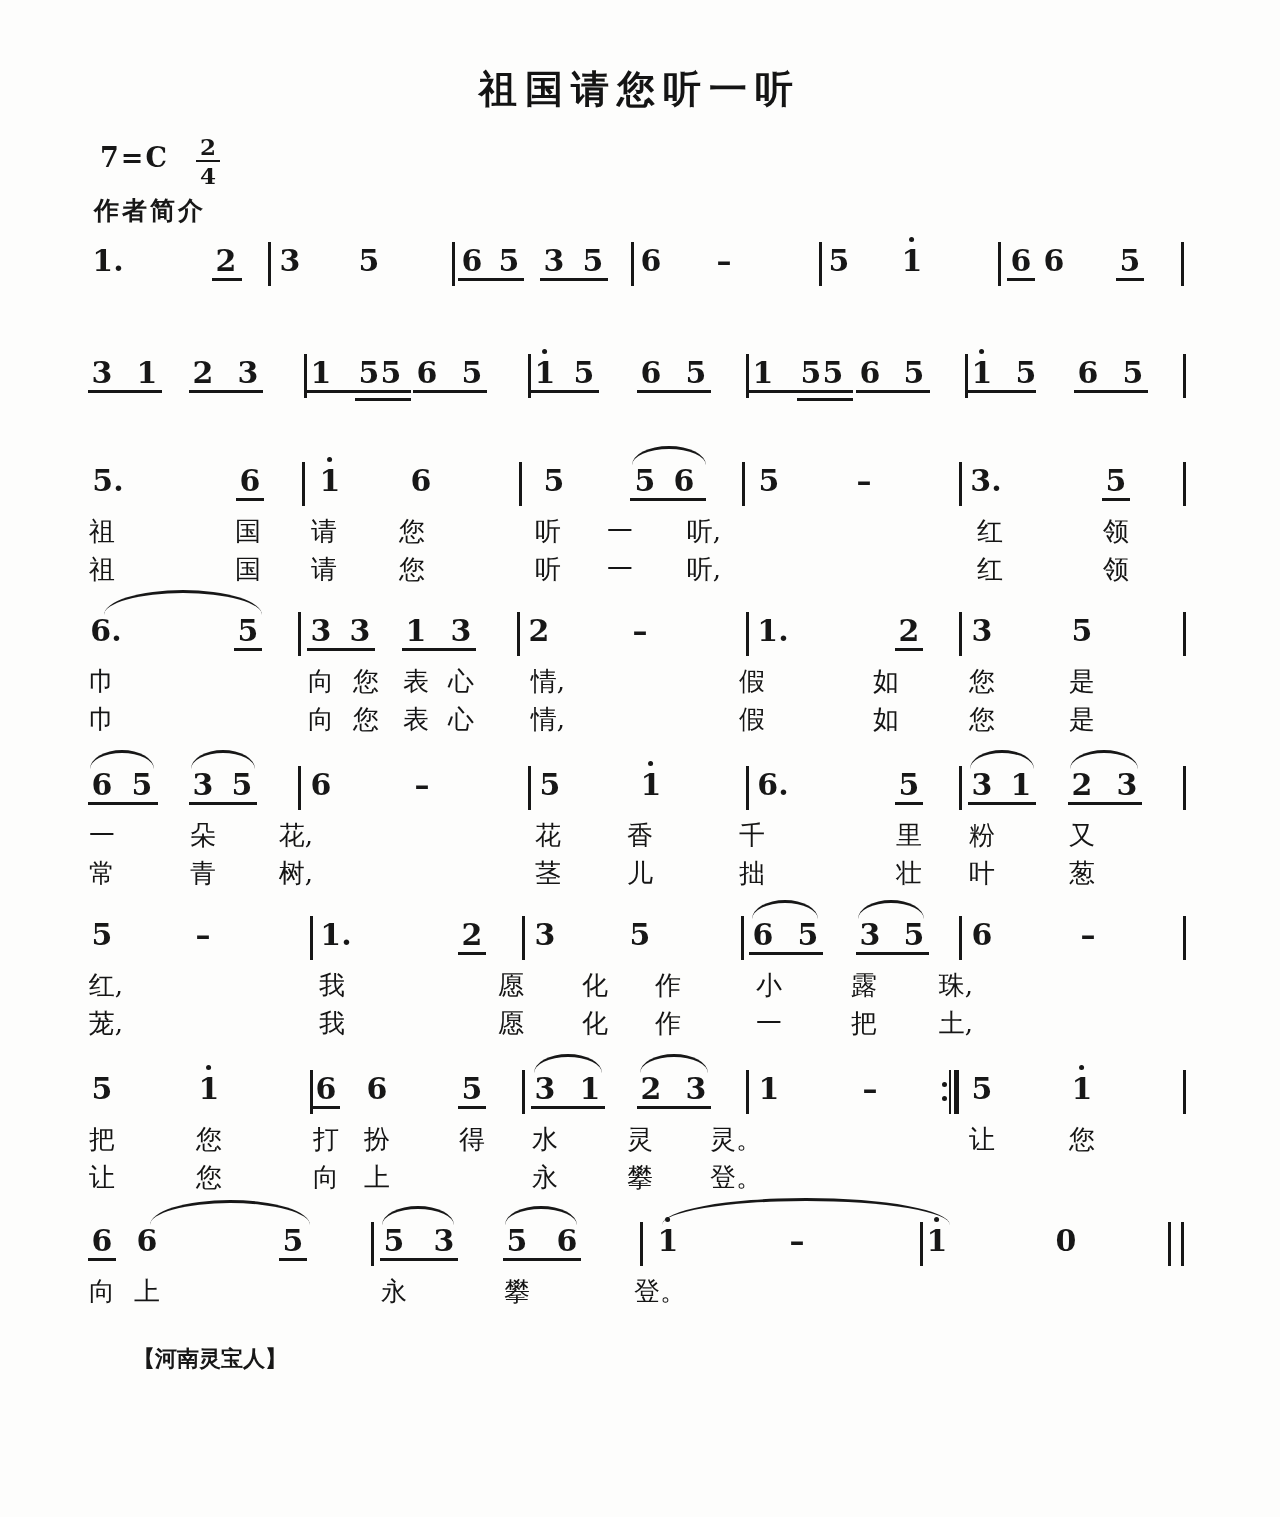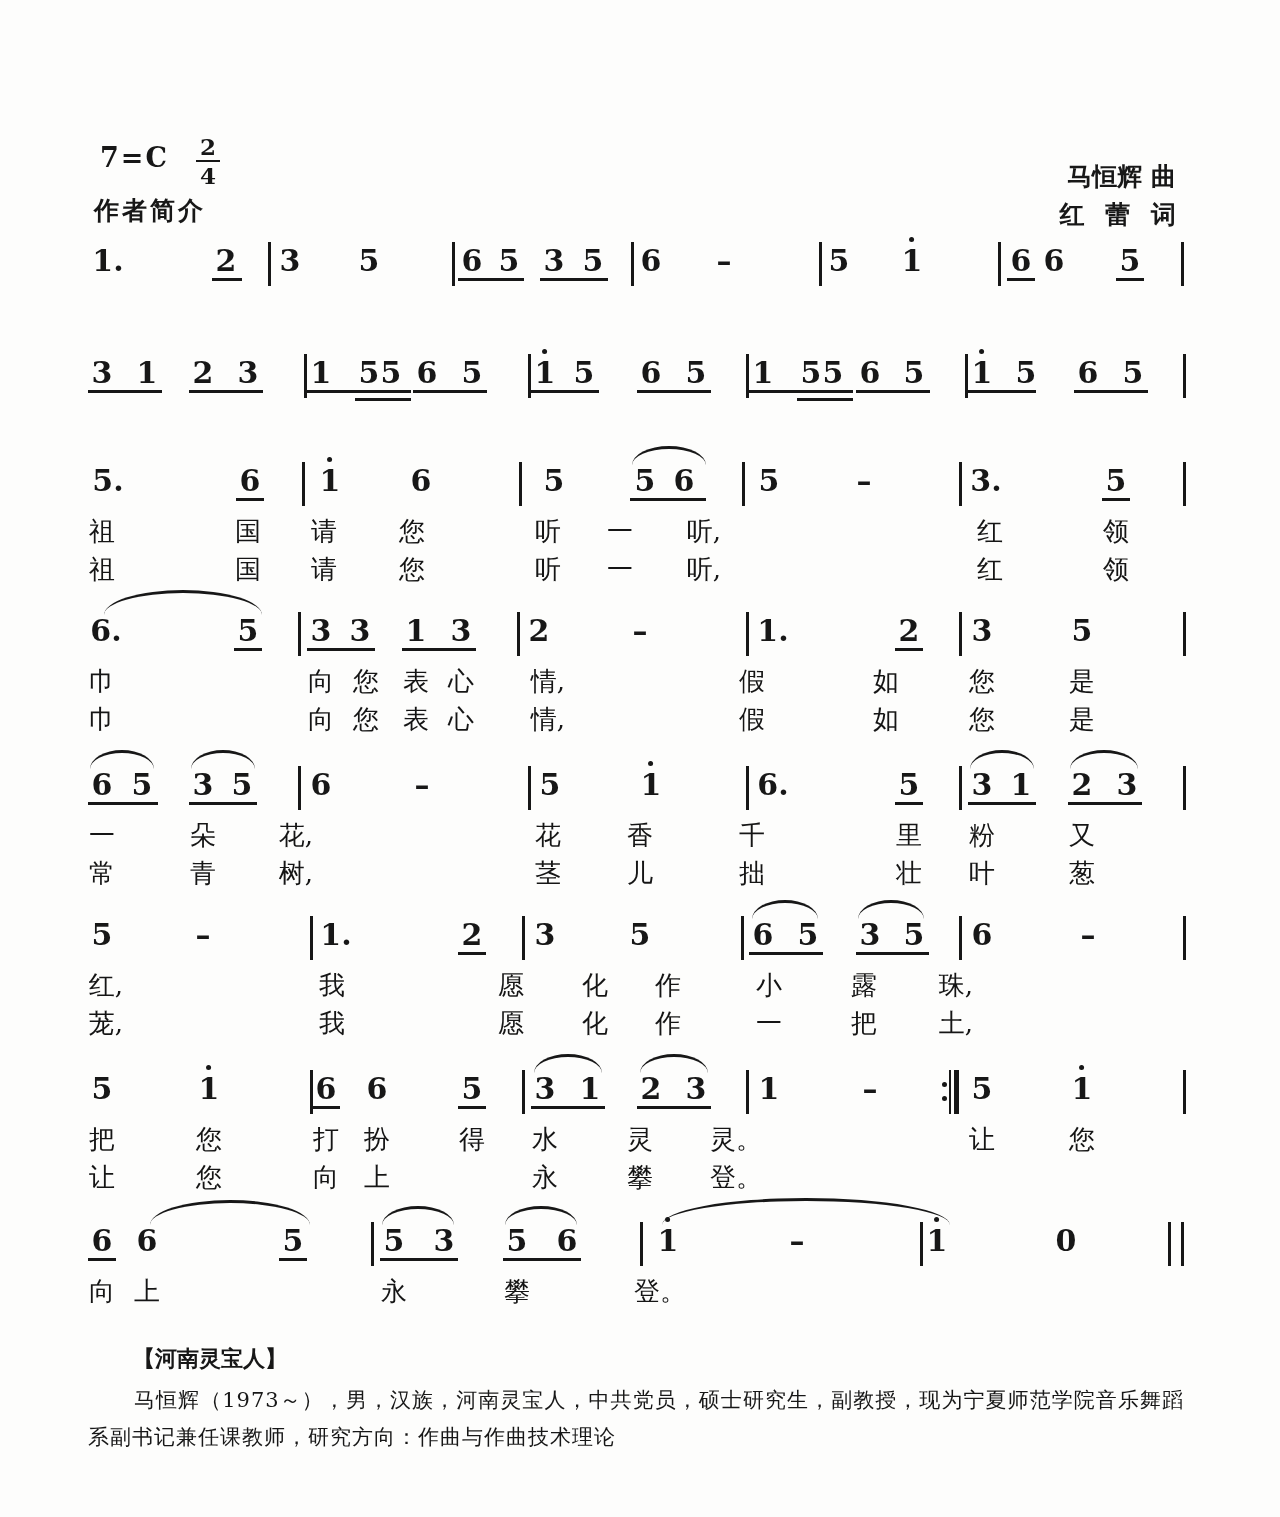--- a/index.html
+++ b/index.html
@@ -73,35 +73,31 @@
   .bio-body{
     position:absolute;left:88px;top:1382px;width:1096px;
     font-size:21px;line-height:37px;text-indent:46px;
     text-align:justify;letter-spacing:1px;
   }
 </style>
 </head>
 <body>
 
 <div class="page" id="sheet">
+  <div class="title">祖国请您听一听</div>
 
   <div class="keysig">7=C</div>
   <div class="frac">
     <span class="num">2</span>
     <span class="den">4</span>
   </div>
   <div class="tempo">作者简介</div>
 
-  <div class="credits">
-    <div>马恒辉 曲</div>
-    <div class="lyr-credit">红 蕾 词</div>
-  </div>
 
   <div class="bio-head">【河南灵宝人】</div>
-  <div class="bio-body">马恒辉（1973～），男，汉族，河南灵宝人，中共党员，硕士研究生，副教授，现为宁夏师范学院音乐舞蹈系副书记兼任课教师，研究方向：作曲与作曲技术理论</div>
 <div class="tok" style="left: 108px; top: 246px;">1.</div>
     <div class="tok" style="left: 226px; top: 246px;">2</div>
     <div class="tok" style="left: 290px; top: 246px;">3</div>
     <div class="tok" style="left: 369px; top: 246px;">5</div>
     <div class="tok" style="left: 472px; top: 246px;">6</div>
     <div class="tok" style="left: 509px; top: 246px;">5</div>
     <div class="tok" style="left: 554px; top: 246px;">3</div>
     <div class="tok" style="left: 593px; top: 246px;">5</div>
     <div class="tok" style="left: 651px; top: 246px;">6</div>
     <div class="tok" style="left: 724px; top: 246px;">–</div>

